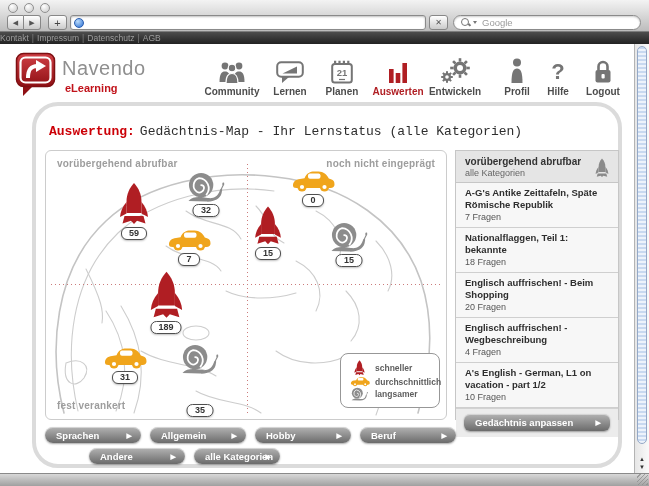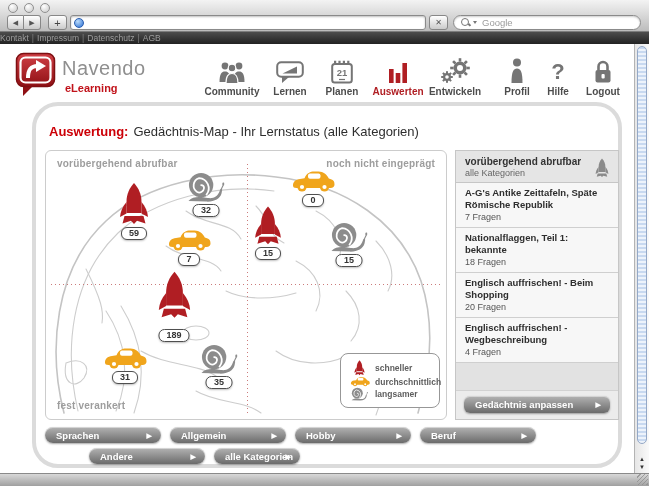--- a/index.html
+++ b/index.html
@@ -60,21 +60,21 @@
   .nav-item .icon-box{height:30px;display:flex;align-items:flex-end;justify-content:center;}
   .nav-item .nav-label{margin-top:2px;font-size:10px;font-weight:bold;color:#4d4d4d;}
   .nav-item.active .nav-label{color:#b01e23;}
   .ni-1{left:232px;} .ni-2{left:290px;} .ni-3{left:342px;} .ni-4{left:398px;}
   .ni-5{left:455px;} .ni-6{left:517px;} .ni-7{left:558px;} .ni-8{left:603px;}
   .help-glyph{font-size:22px;font-weight:bold;color:#757575;line-height:24px;}
 
   
   .panel{position:absolute;left:32px;top:58px;width:582px;height:358px;background:#fff;
          border:4px solid #dbdbdb;border-radius:26px;}
-  .page-title{position:absolute;left:13px;top:18px;font-size:13px;color:#2e2e2e;white-space:nowrap;}
+  .page-title{position:absolute;left:13px;top:18px;font-size:13px;color:#2e2e2e;white-space:nowrap;font-family:Liberation Mono, monospace;}
   .page-title .prefix{color:#cc0007;font-weight:bold;margin-right:5px;}
 
   
   .brainmap{position:absolute;left:9px;top:44px;width:402px;height:270px;box-sizing:border-box;
             border:1px solid #ccc;border-radius:6px;background:#fff;overflow:hidden;}
   .brain-svg{position:absolute;left:0;top:0;}
   .map-label{position:absolute;font-size:10px;font-weight:bold;color:#9d9d9d;letter-spacing:.2px;}
   .lbl-tl{left:11px;top:7px;} .lbl-tr{right:11px;top:7px;} .lbl-bl{left:11px;bottom:8px;}
   .vline{position:absolute;left:201px;top:13px;bottom:5px;width:1px;
          background-image:repeating-linear-gradient(180deg,#cb7b7b 0 1.5px,transparent 1.5px 4px);}
@@ -109,21 +109,21 @@
 
   
   .gray-btn{position:relative;display:flex;align-items:center;height:17px;box-sizing:border-box;
             border-radius:9px;background:linear-gradient(#b3b3b3,#6b6b6b);
             box-shadow:0 1px 2px rgba(0,0,0,.35), inset 0 1px 0 rgba(255,255,255,.45);
             color:#fff;font-size:9.5px;font-weight:bold;padding:0 11px;cursor:pointer;white-space:nowrap;}
   .gray-btn .arr{position:absolute;right:9px;font-size:7px;line-height:7px;}
   .sb-footer .gray-btn{width:100%;border-radius:6px;}
   .cats1{position:absolute;left:9px;top:321px;display:flex;gap:9px;}
   .cats2{position:absolute;left:9px;top:342px;display:flex;gap:9px;padding-left:44px;}
-  .cat-btn{width:116px;height:16px;}
+  .cat-btn{width:96px;height:16px;}
   .cat-btn.small{width:86px;}
 
   
   .scrollbar{position:absolute;right:0;top:0;width:15px;height:429px;box-sizing:border-box;
              background:linear-gradient(90deg,#e6e6e6,#fafafa);border-left:1px solid #b3b3b3;}
   .thumb{position:absolute;left:2px;right:2px;top:2px;height:398px;border-radius:6px;box-sizing:border-box;
          background:repeating-linear-gradient(180deg,#c8d9f0 0 2px,#edf3fb 2px 4px);border:1px solid #94a8c6;}
   .sb-arrows{position:absolute;bottom:3px;left:0;right:0;display:flex;flex-direction:column;align-items:center;gap:2px;}
   .sb-arrow{font-size:6px;color:#333;line-height:6px;cursor:pointer;}
 
@@ -408,33 +408,33 @@
             <use href="#sym-rocket"></use>
           </svg>
         <div class="badge">15</div>
       </div>
       <div class="map-item" style="left: 303px; top: 70px;">
         <svg class="map-glyph" width="37" height="32" style="color:#8c8c8c">
             <use href="#sym-snail"></use>
           </svg>
         <div class="badge">15</div>
       </div>
-      <div class="map-item" style="left: 128px; top: 125px; gap: 8px;">
+      <div class="map-item" style="left: 120px; top: 125px;">
         <svg class="map-glyph" width="30" height="44" style="color: rgb(176, 30, 35); transform: scale(1.12);">
             <use href="#sym-rocket"></use>
           </svg>
         <div class="badge">189</div>
       </div>
       <div class="map-item" style="left: 79px; top: 195px;">
         <svg class="map-glyph" width="44" height="24" style="color:#f0a51c">
             <use href="#sym-car"></use>
           </svg>
         <div class="badge">31</div>
       </div>
-      <div class="map-item" style="left: 173px; top: 192px;">
+      <div class="map-item" style="left: 154px; top: 192px; gap: 28px;">
         <svg class="map-glyph" width="37" height="32" style="color:#8c8c8c">
             <use href="#sym-snail"></use>
           </svg>
         <div class="badge">35</div>
       </div>
 
       <div class="legend">
         <div class="legend-row">
           <span class="lg-icon">
               <svg width="11" height="16" style="color:#b01e23">
@@ -479,20 +479,24 @@
         <div class="q">18 Fragen</div>
       </div>
       <div class="sb-item">
         <div class="ti">Englisch auffrischen! - Beim Shopping</div>
         <div class="q">20 Fragen</div>
       </div>
       <div class="sb-item">
         <div class="ti">Englisch auffrischen! - Wegbeschreibung</div>
         <div class="q">4 Fragen</div>
       </div>
+      <div class="sb-item">
+        <div class="ti">A's English - German, L1 on vacation - part 1/2</div>
+        <div class="q">10 Fragen</div>
+      </div>
       <div class="sb-empty"></div>
       <div class="sb-footer">
         <div class="gray-btn">
           <span>Gedächtnis anpassen</span>
           <span class="arr">▶</span>
         </div>
       </div>
     </div>
 
     <div class="cats1">

